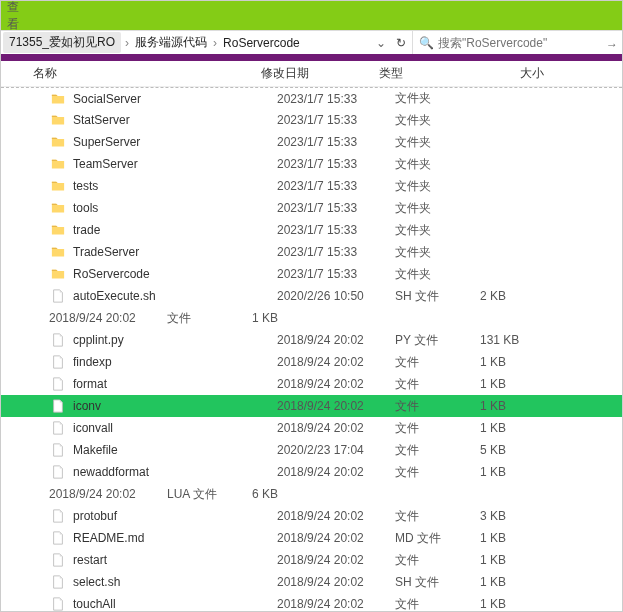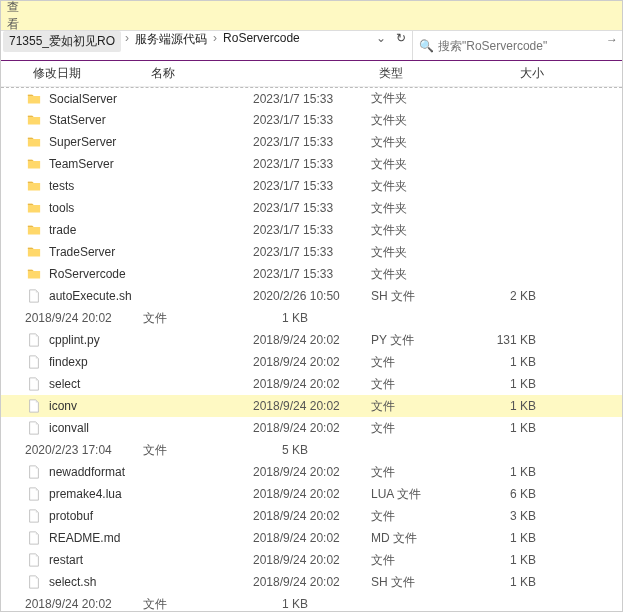--- a/index.html
+++ b/index.html
@@ -1,43 +1,43 @@
 <!DOCTYPE html>
 <html><head>
 <meta charset="utf-8">
 <style>
 *{margin:0;padding:0;box-sizing:border-box;font-family:"Microsoft YaHei",Arial,sans-serif;font-size:12px;color:#333}
 body{background:#fff;width:623px;height:612px;overflow:hidden;border:1px solid #ccc}
-.toolbar{height:30px;background:#fef9c3;border-bottom:1px solid #ddd;display:flex;align-items:center;padding:0 6px}
+.toolbar{height:30px;background:#84cc16;border-bottom:1px solid #ddd;display:flex;align-items:center;padding:0 6px}
 .tb-btn{display:inline-flex;align-items:center;justify-content:center;width:22px;height:22px;color:#555;cursor:default}
-.breadcrumb{height:30px;display:flex;align-items:flex-start;border-bottom:1px solid #701a75}
+.breadcrumb{height:30px;display:flex;align-items:center;border-bottom:7px solid #701a75}
 .bc-item{padding:0 4px;white-space:nowrap;color:#222}
 .bc-item.pill{background:#e8e8e8;border-radius:2px;padding:2px 6px;margin:0 2px}
 .bc-sep{color:#888;padding:0 2px}
 .bc-spacer{flex:1}
 .bc-dd{color:#666;padding:0 4px}
 .bc-refresh{padding:0 6px;color:#444}
 .search-wrap{display:flex;align-items:center;border-left:1px solid #ddd;height:100%;padding:0 6px;width:190px}
 .search-input{border:none;outline:none;width:150px;color:#888;background:transparent}
 .search-icon{color:#666;margin-right:4px}
 .headers{height:26px;display:flex;align-items:center;border-bottom:1px solid #eee;padding-left:32px}
 .hcol{color:#333}
 .hcol.name{width:228px}
 .hcol.date{width:118px}
 .hcol.type{width:85px}
 .hcol.size{width:100px;text-align:right;padding-right:20px}
 .list{overflow-y:auto;height:524px}
-.row{height:22px;display:flex;align-items:center;padding-left:24px;position:relative}
-.row.selected{background:#fef9c3}
+.row{height:22px;display:flex;align-items:center;padding-left:48px;position:relative}
+.row.selected{background:#22c55e}
 .icon{width:18px;height:16px;margin-right:6px;display:inline-flex;align-items:center;justify-content:center}
 .icon svg{width:14px;height:14px}
 .col.name{width:228px;display:flex;align-items:center;white-space:nowrap;overflow:hidden}
 .col.date{width:118px;color:#555}
 .col.type{width:85px;color:#555}
-.col.size{width:100px;text-align:right;color:#555;padding-right:20px}
+.col.size{width:100px;color:#555;padding-right:20px}
 .row.cut{border-top:1px dashed #bbb}
 ::-webkit-scrollbar{width:16px}
 ::-webkit-scrollbar-thumb{background:#c0c0c0}
 ::-webkit-scrollbar-track{background:#f0f0f0}
 </style>
 </head>
 <body>
 
 <div class="toolbar">
   <span class="tb-btn">查看</span>
@@ -53,22 +53,22 @@
   <span class="bc-dd">⌄</span>
   <span class="bc-refresh">↻</span>
   <div class="search-wrap">
     <span class="search-icon">🔍</span>
     <input class="search-input" placeholder="搜索&quot;RoServercode&quot;" style="">
   </div>
   <span class="bc-dd">→</span>
 </div>
 
 <div class="headers">
+  <div class="hcol name">名称</div>
   <div class="hcol date">修改日期</div>
-  <div class="hcol name">名称</div>
   <div class="hcol type">类型</div>
   <div class="hcol size">大小</div>
 </div>
 
 <div class="list" id="list">
     <div class="row cut">
       <div class="col name">
         <span class="icon">
           <svg viewBox="0 0 16 16">
             <path fill="#ffd86b" d="M1 3h5l1.5 1.5H15V13H1z"></path>
@@ -241,21 +241,21 @@
       <div class="col size">1 KB</div>
     </div>
     <div class="row">
       <div class="col name">
         <span class="icon">
           <svg viewBox="0 0 16 16">
             <path fill="#fff" stroke="#bbb" d="M3 1h7l3 3v11H3z"></path>
             <path fill="#ddd" d="M10 1v3h3z"></path>
           </svg>
         </span>
-        <span>select</span>
+        <span>format</span>
       </div>
       <div class="col date">2018/9/24 20:02</div>
       <div class="col type">文件</div>
       <div class="col size">1 KB</div>
     </div>
     <div class="row selected">
       <div class="col name">
         <span class="icon">
           <svg viewBox="0 0 16 16">
             <path fill="#fff" stroke="#bbb" d="M3 1h7l3 3v11H3z"></path>
@@ -276,48 +276,48 @@
             <path fill="#ddd" d="M10 1v3h3z"></path>
           </svg>
         </span>
         <span>iconvall</span>
       </div>
       <div class="col date">2018/9/24 20:02</div>
       <div class="col type">文件</div>
       <div class="col size">1 KB</div>
     </div>
     <div class="row">
+      <div class="col name">
+        <span class="icon">
+          <svg viewBox="0 0 16 16">
+            <path fill="#fff" stroke="#bbb" d="M3 1h7l3 3v11H3z"></path>
+            <path fill="#ddd" d="M10 1v3h3z"></path>
+          </svg>
+        </span>
+        <span>Makefile</span>
+      </div>
       <div class="col date">2020/2/23 17:04</div>
       <div class="col type">文件</div>
       <div class="col size">5 KB</div>
     </div>
     <div class="row">
       <div class="col name">
         <span class="icon">
           <svg viewBox="0 0 16 16">
             <path fill="#fff" stroke="#bbb" d="M3 1h7l3 3v11H3z"></path>
             <path fill="#ddd" d="M10 1v3h3z"></path>
           </svg>
         </span>
         <span>newaddformat</span>
       </div>
       <div class="col date">2018/9/24 20:02</div>
       <div class="col type">文件</div>
       <div class="col size">1 KB</div>
     </div>
     <div class="row">
-      <div class="col name">
-        <span class="icon">
-          <svg viewBox="0 0 16 16">
-            <path fill="#fff" stroke="#bbb" d="M3 1h7l3 3v11H3z"></path>
-            <path fill="#ddd" d="M10 1v3h3z"></path>
-          </svg>
-        </span>
-        <span>premake4.lua</span>
-      </div>
       <div class="col date">2018/9/24 20:02</div>
       <div class="col type">LUA 文件</div>
       <div class="col size">6 KB</div>
     </div>
     <div class="row">
       <div class="col name">
         <span class="icon">
           <svg viewBox="0 0 16 16">
             <path fill="#fff" stroke="#bbb" d="M3 1h7l3 3v11H3z"></path>
             <path fill="#ddd" d="M10 1v3h3z"></path>
@@ -365,17 +365,26 @@
             <path fill="#ddd" d="M10 1v3h3z"></path>
           </svg>
         </span>
         <span>select.sh</span>
       </div>
       <div class="col date">2018/9/24 20:02</div>
       <div class="col type">SH 文件</div>
       <div class="col size">1 KB</div>
     </div>
     <div class="row">
+      <div class="col name">
+        <span class="icon">
+          <svg viewBox="0 0 16 16">
+            <path fill="#fff" stroke="#bbb" d="M3 1h7l3 3v11H3z"></path>
+            <path fill="#ddd" d="M10 1v3h3z"></path>
+          </svg>
+        </span>
+        <span>touchAll</span>
+      </div>
       <div class="col date">2018/9/24 20:02</div>
       <div class="col type">文件</div>
       <div class="col size">1 KB</div>
     </div>
   </div>
 
 </body></html>

